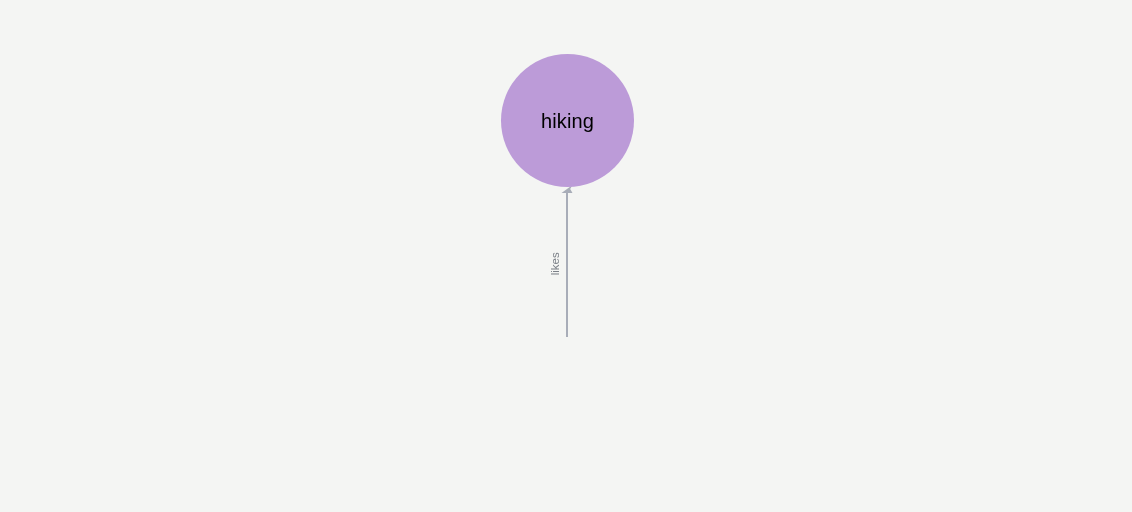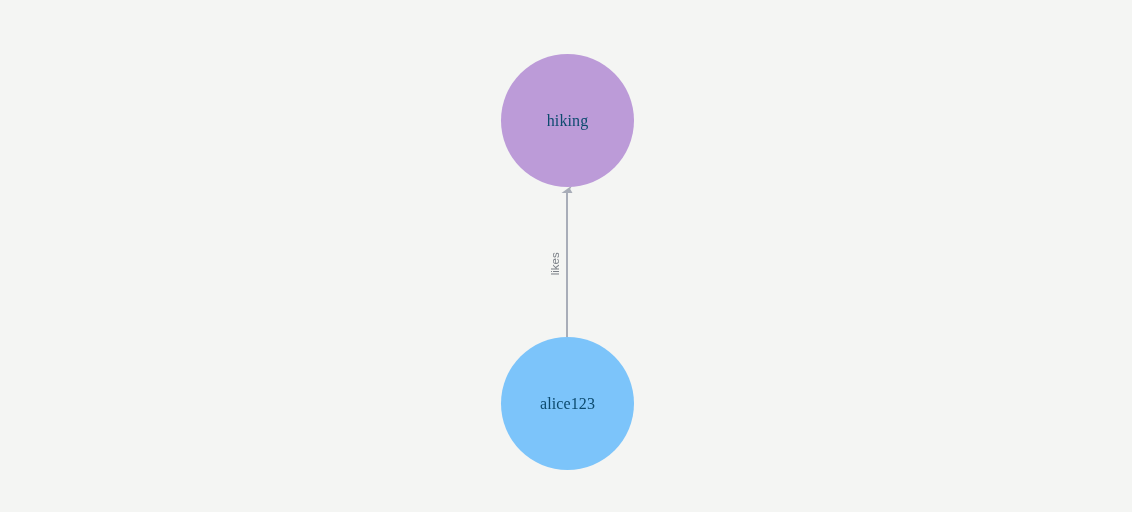--- a/index.html
+++ b/index.html
@@ -30,24 +30,24 @@
   }
   .node {
     position: absolute;
     border-radius: 50%;
     display: flex;
     align-items: center;
     justify-content: center;
     box-sizing: border-box;
   }
   .node-label {
-    font-family: Liberation Serif, serif;
-    font-size: 16px;
+    font-family: Liberation Sans, sans-serif;
+    font-size: 20px;
     line-height: 1;
-    color: #0c4a6e;
+    color: #000000;
     letter-spacing: 0.1px;
     white-space: nowrap;
     user-select: none;
   }
   #node-hiking {
     left: 501px;
     top: 54px;
     width: 133px;
     height: 133px;
     background: #bc9bd8;
@@ -90,19 +90,16 @@
     </defs>
     <g>
       <line x1="567" y1="337" x2="567" y2="193" stroke="#a8adb8" stroke-width="2" marker-end="url(#arrowhead-likes)"></line>
     </g>
   </svg>
 
   <div class="node" id="node-hiking">
     <span class="node-label">hiking</span>
   </div>
 
-  <div class="node" id="node-alice123">
-    <span class="node-label">alice123</span>
-  </div>
 
   <div class="edge-label" id="edge-label-likes">likes</div>
 
 </div>
 
 </body></html>

